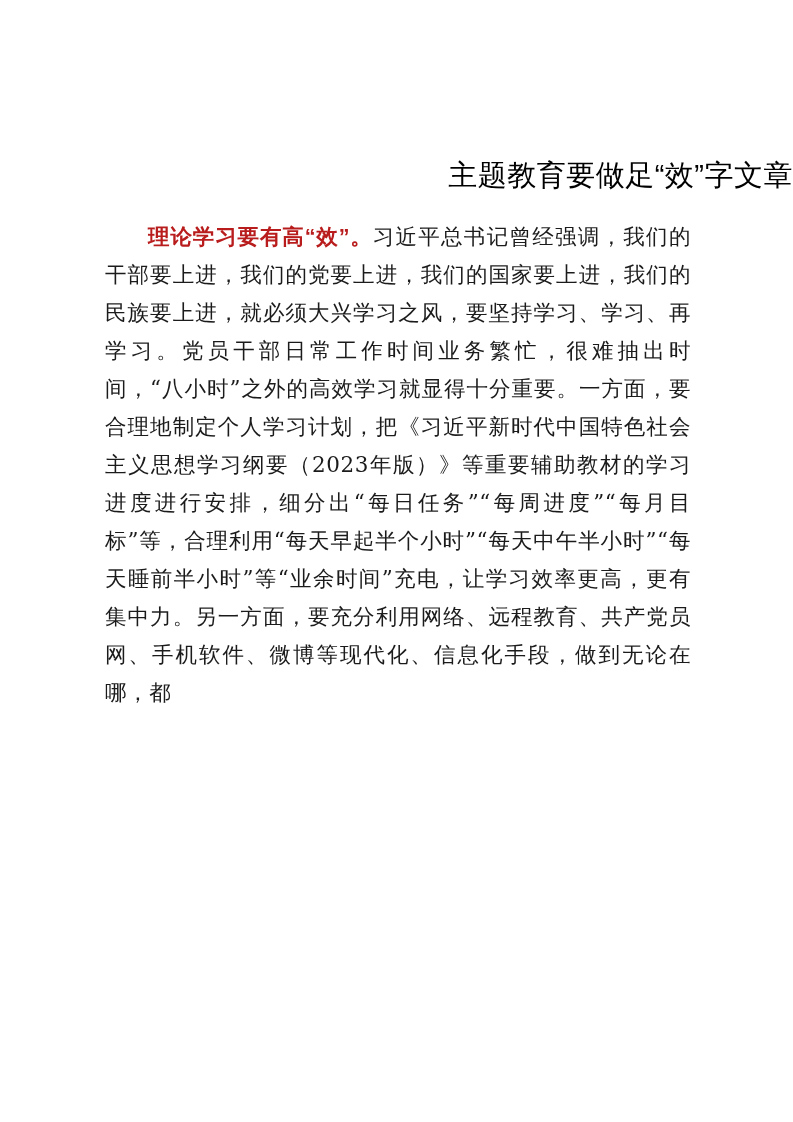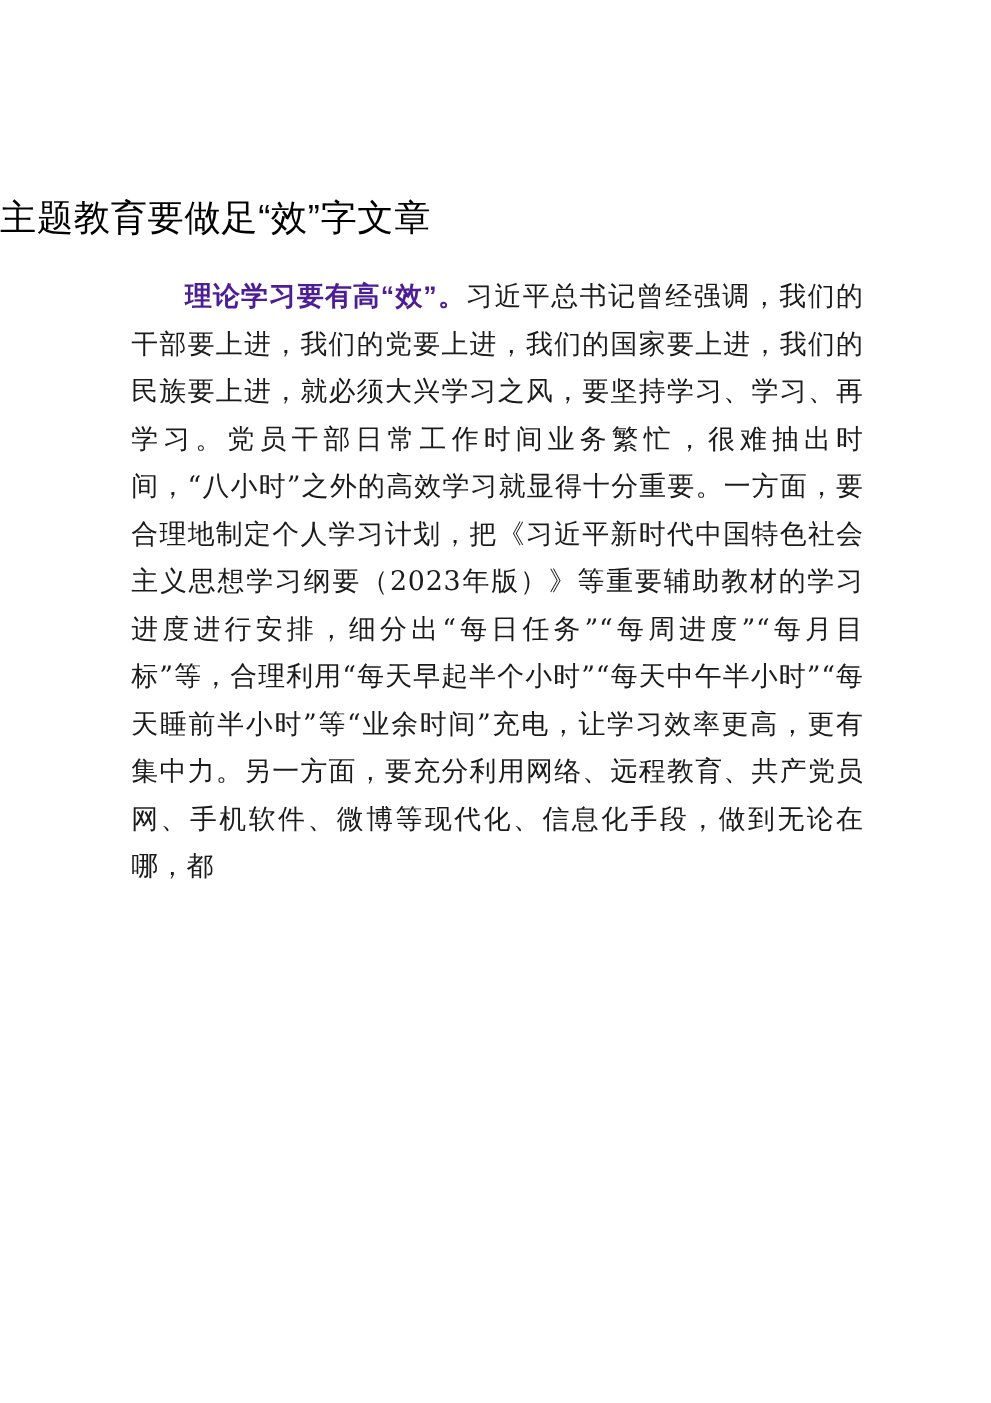--- a/index.html
+++ b/index.html
@@ -17,21 +17,21 @@
     overflow: hidden;
     box-sizing: border-box;
   }
 
   
   .doc-title {
     position: absolute;
     left: 0;
     top: 136px;
     width: 793px;
-    text-align: left;
+    text-align: right;
     font-family: "Liberation Sans", "DejaVu Sans", sans-serif;
     font-size: 29px;
     font-weight: 500;
     line-height: 40px;
     letter-spacing: 0.5px;
     color: #000000;
     white-space: nowrap;
   }
 
   
@@ -56,21 +56,21 @@
   }
 
   .para + .para {
     margin-top: 0;
   }
 
   .lead-bold {
     font-family: "Liberation Sans", "DejaVu Sans", sans-serif;
     font-weight: bold;
     letter-spacing: 0.2px;
-    color: #4c1d95;
+    color: #b91c1c;
   }
 </style>
 </head>
 <body>
 
 <div class="page">
 
   <h1 class="doc-title">主题教育要做足“效”字文章</h1>
 
   <div class="body-column">

